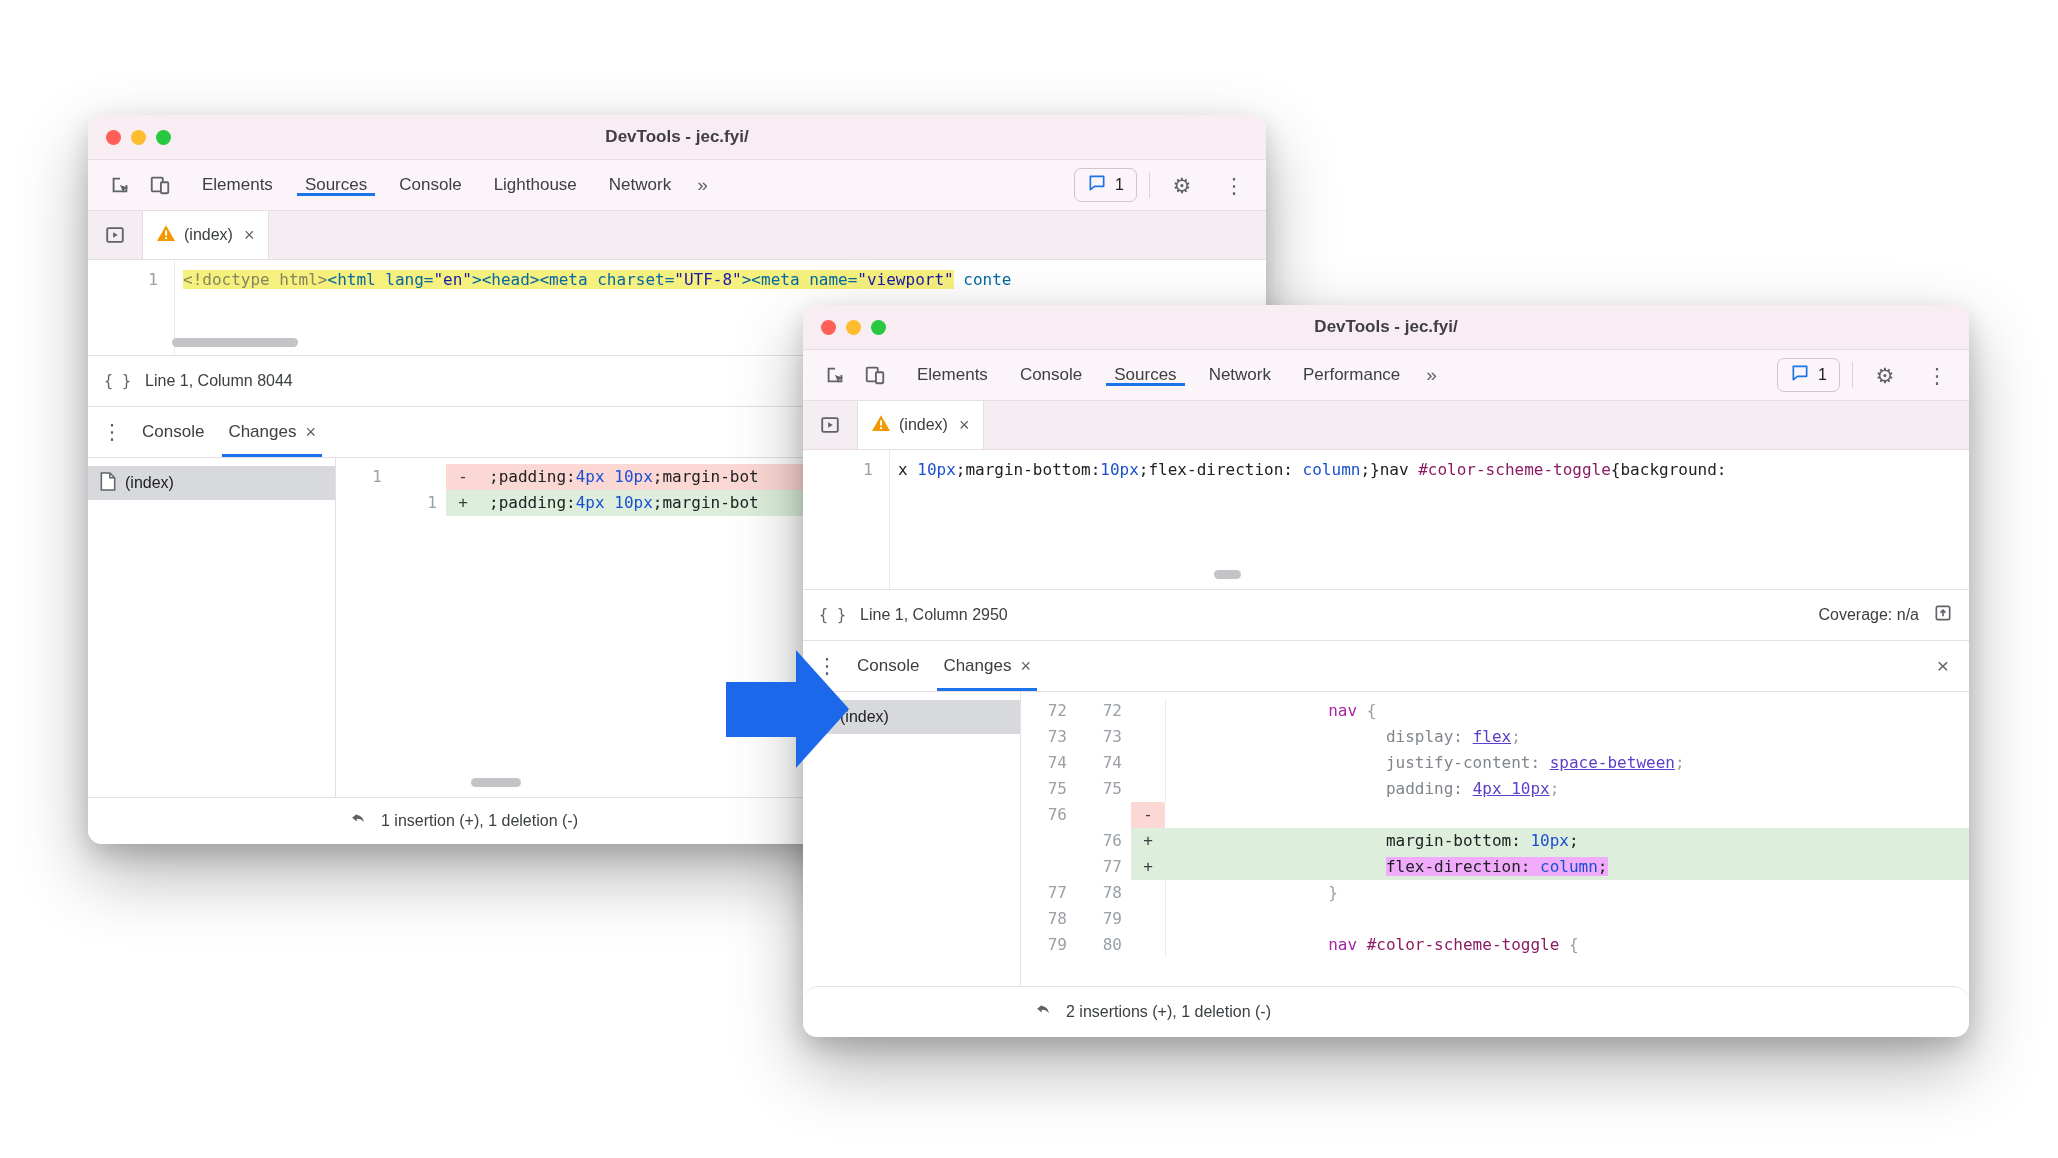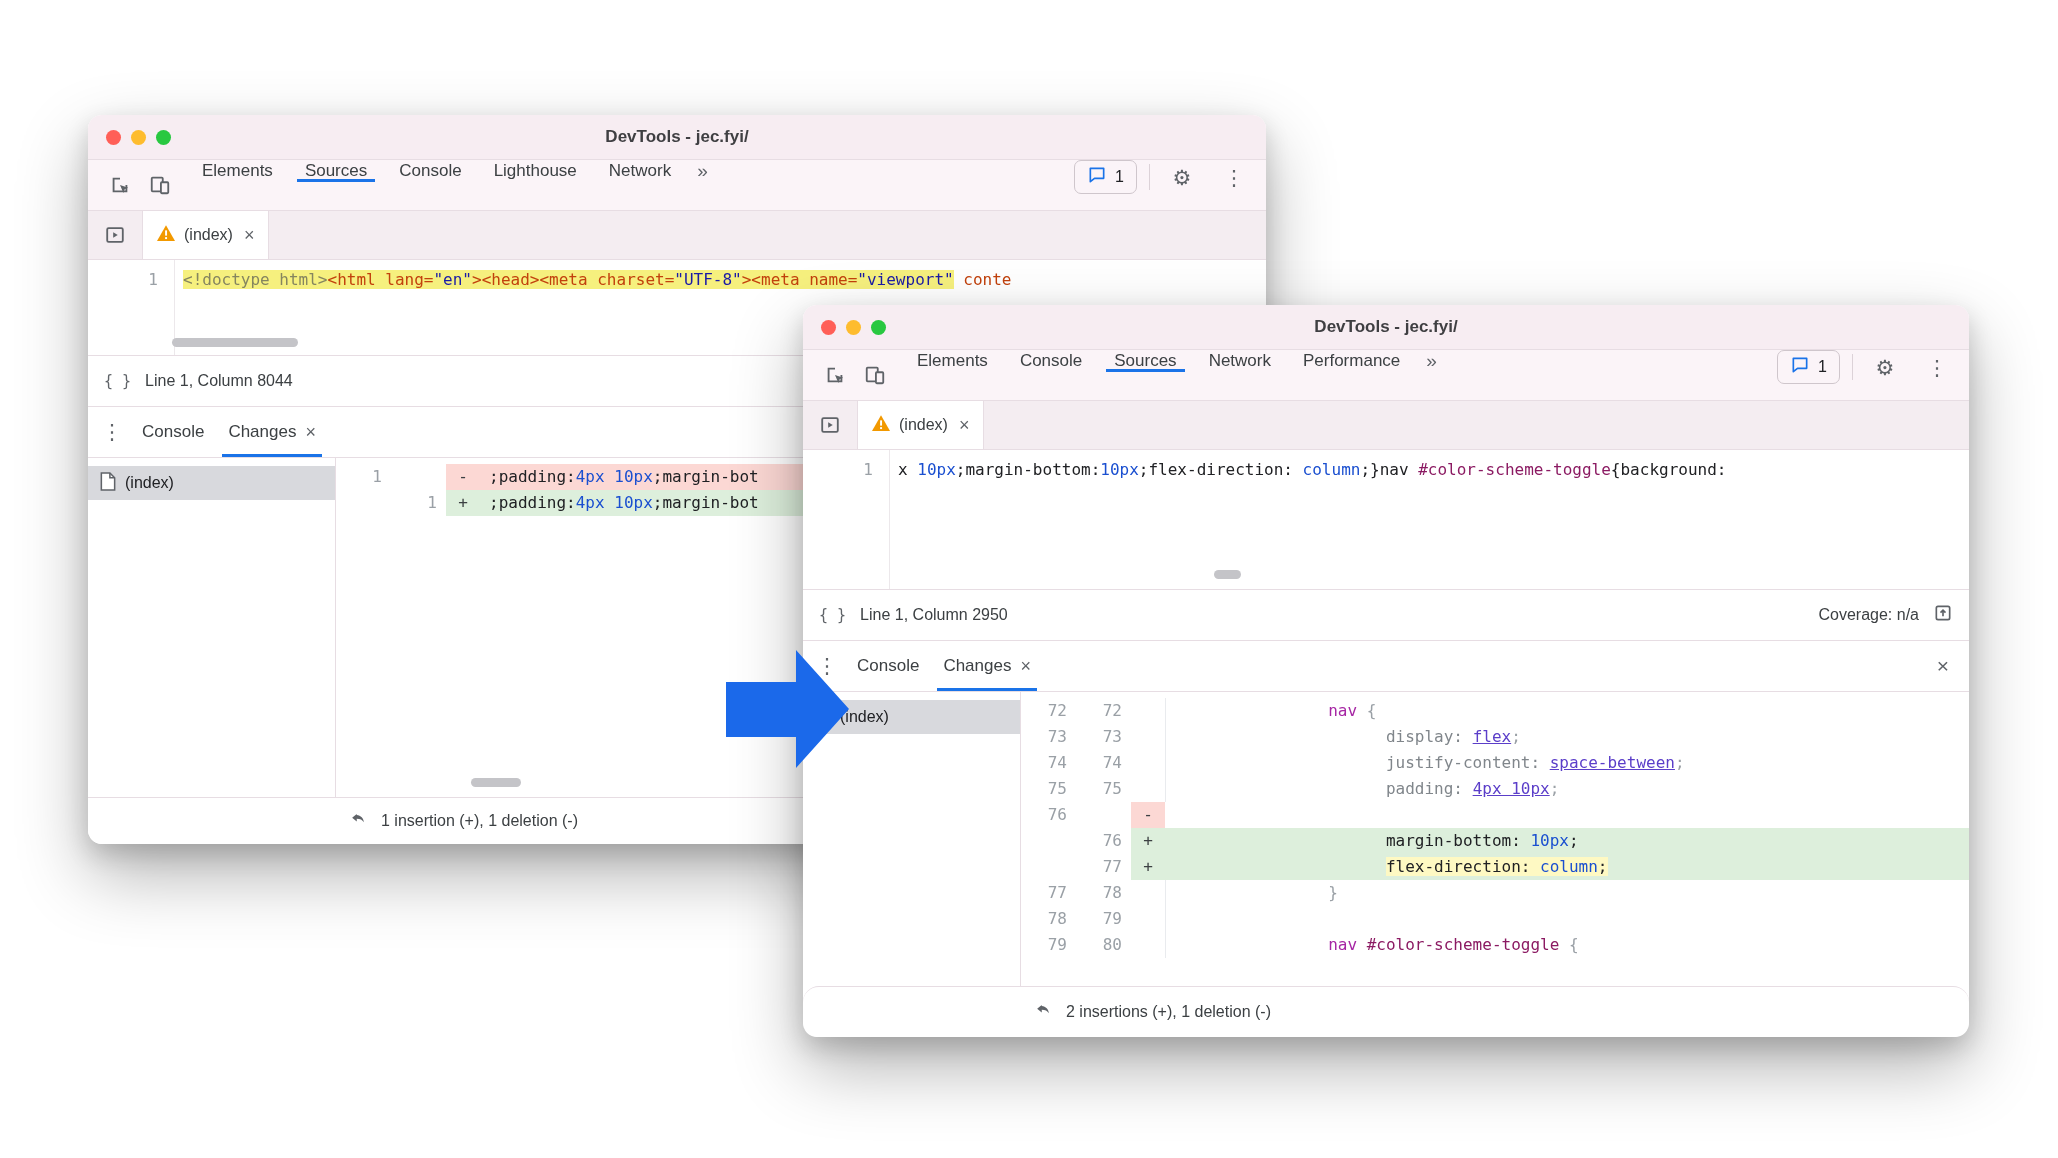--- a/index.html
+++ b/index.html
@@ -14,21 +14,21 @@
   .w2{left:803px;top:305px;width:1166px;height:732px;z-index:20;}
 
   .titlebar{height:44px;background:#f7edf2;border-bottom:1px solid #e7dde3;position:relative;
             display:flex;align-items:center;justify-content:center;flex:none;}
   .traffic{position:absolute;left:18px;top:0;height:100%;display:flex;align-items:center;gap:10px;}
   .dot{width:15px;height:15px;border-radius:50%;}
   .dot.red{background:#ff5f57;}.dot.yellow{background:#febc2e;}.dot.green{background:#28c840;}
   .title{font-size:17px;font-weight:bold;color:#3f3f42;}
 
   .toolbar{height:50px;background:#fbf4f8;border-bottom:1px solid #e7dde3;display:flex;
-           align-items:flex-start;padding:0 12px;flex:none;}
+           align-items:center;padding:0 12px;flex:none;}
   .tool-icon{width:40px;display:flex;align-items:center;justify-content:center;align-self:stretch;color:#5f6368;}
   .tabs{display:flex;margin-left:6px;}
   .tab{padding:0 16px;display:flex;align-items:center;font-size:17px;color:#3c4043;position:relative;}
   .tab.selected::after{content:"";position:absolute;left:8px;right:8px;bottom:0;height:3px;background:#1a73e8;}
   .tab.overflow{color:#5f6368;font-size:19px;padding:0 10px;}
   .toolbar-right{margin-left:auto;display:flex;align-items:center;gap:12px;}
   .issues-pill{display:flex;align-items:center;gap:8px;border:1px solid #cfc6cc;border-radius:7px;
                padding:4px 12px;font-size:16px;color:#202124;}
   .vsep{width:1px;height:26px;background:#dcd2d8;}
   .glyph{font-size:21px;color:#5f6368;line-height:1;}
@@ -67,30 +67,30 @@
   .w1 .sidebar{width:247px;} .w2 .sidebar{width:217px;}
   .sb-item{height:34px;display:flex;align-items:center;gap:9px;padding:0 12px;background:#d8d9dd;
            font-size:16px;color:#202124;}
   .diff{flex:1;overflow:hidden;padding-top:6px;font-family:"DejaVu Sans Mono","Liberation Mono",monospace;font-size:16px;}
   .diff-row{display:flex;height:26px;line-height:26px;white-space:pre;}
   .gut-old,.gut-new{width:46px;flex:none;text-align:right;padding-right:9px;color:#9aa0a6;}
   .gut-sign{width:34px;flex:none;text-align:center;color:#3c4043;}
   .code-cell{flex:1;overflow:hidden;padding-left:8px;border-left:1px solid #e9ebee;}
   .diff-row.del .gut-sign,.diff-row.del .code-cell{background:#fcd8d4;border-left-color:#fcd8d4;}
   .diff-row.add .gut-sign,.diff-row.add .code-cell{background:#ddefdc;border-left-color:#ddefdc;}
-  .diff-row .hl{background:#fef9c3;}
+  .diff-row .hl{background:#f0abfc;}
   .w1 .drawer-thumb{position:absolute;left:383px;bottom:10px;width:50px;height:9px;border-radius:5px;background:#c4c4c8;}
 
   .bottom-bar{border-top:1px solid #e7dde3;display:flex;align-items:center;gap:13px;
               font-size:16px;color:#3c4043;flex:none;background:#fff;}
   .w1 .bottom-bar{height:46px;padding-left:260px;}
   .w2 .bottom-bar{height:50px;padding-left:230px;border-radius:16px;}
 
   
-  .c-plain{color:#202124;} .c-doc{color:#85855f;text-align:right;} .c-tag{color:#c2410c;} .c-str{color:#1a1aa6;}
+  .c-plain{color:#202124;} .c-doc{color:#85855f;text-align:right;} .c-tag{color:#0369a1;} .c-str{color:#1a1aa6;}
   .c-num{color:#1a4fd0;} .c-val{color:#5b3ec9;text-decoration:underline;} .c-sel{color:#a626a4;} .c-id{color:#8b1a62;}
   .c-prop{color:#80868b;} .c-punc{color:#9aa0a6;}
 
   .arrow{position:absolute;left:726px;top:650px;z-index:30;}
 </style>
 </head>
 <body>
 
 <div class="canvas">
 

